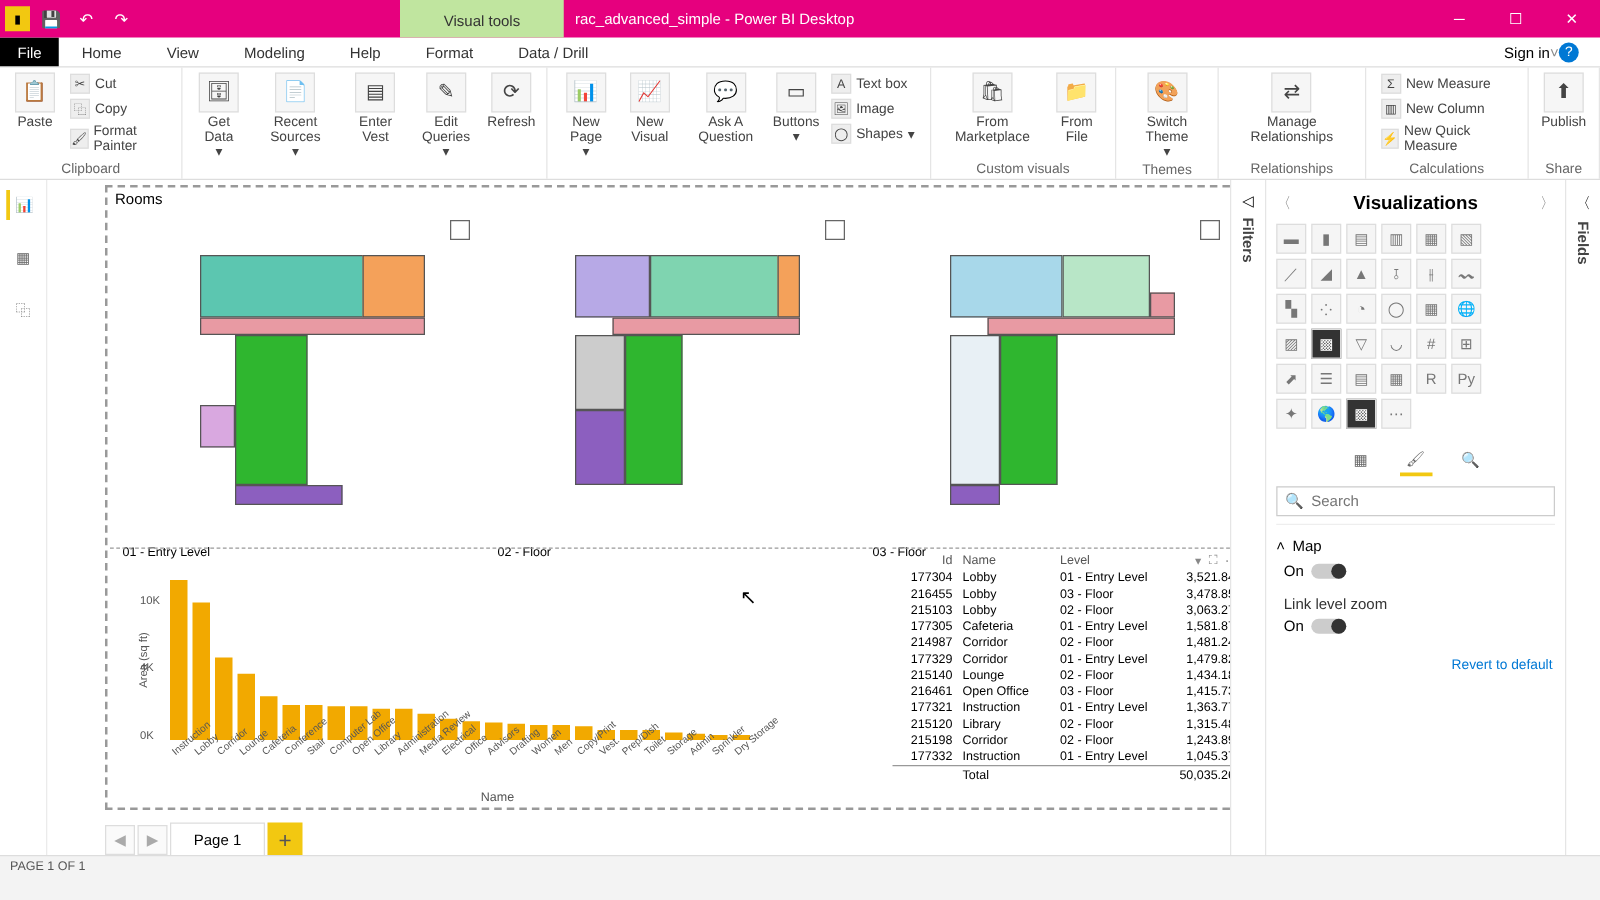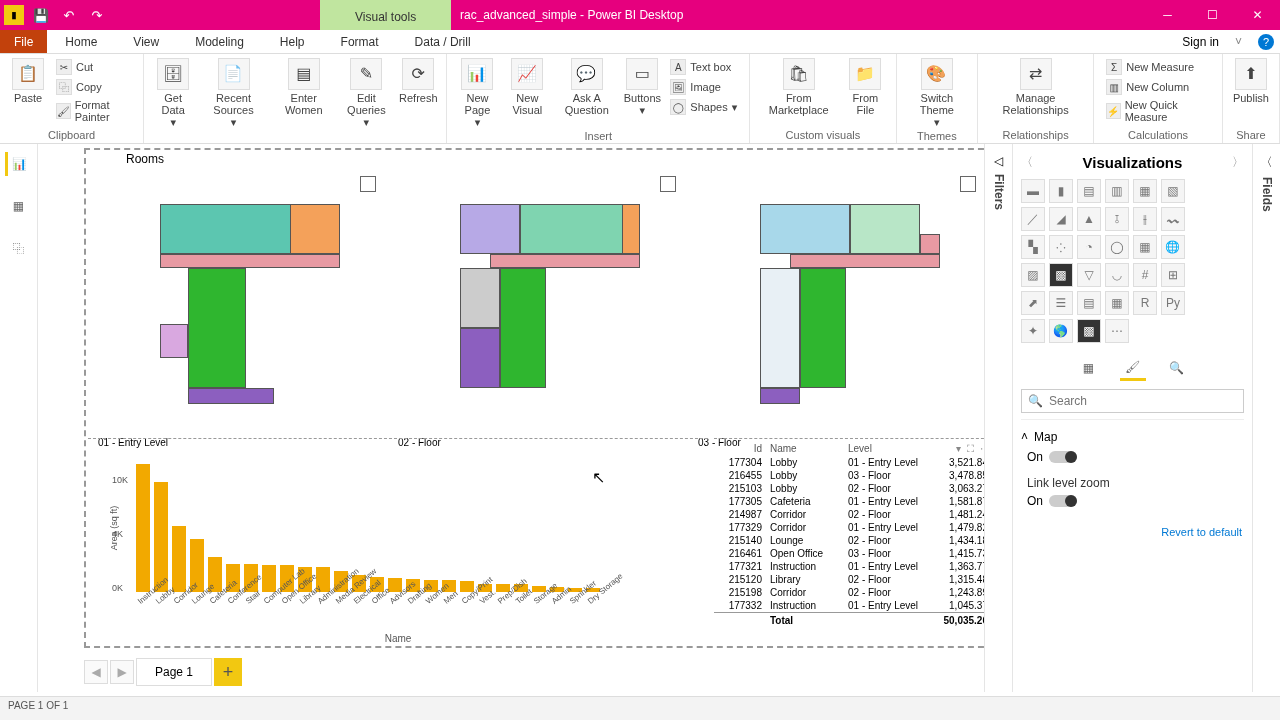--- a/index.html
+++ b/index.html
@@ -10,23 +10,23 @@
 .titlebar .qat { display: flex; align-items: center; gap: 6px; padding-left: 4px; }
 .titlebar .qat-icon { width: 22px; height: 22px; display: flex; align-items: center; justify-content: center; font-size: 13px; }
 .titlebar .pbi-logo { background: #f2c811; color: #000; font-size: 9px; font-weight: bold; width: 20px; height: 20px; display:flex;align-items:center;justify-content:center;}
 .titlebar .vtools { position: absolute; left: 320px; height: 30px; padding: 4px 35px 0; background: #c0e59f; color: #333; font-size: 12px; display:flex;align-items:center;}
 .titlebar .doc-title { position: absolute; left: 460px; }
 .titlebar .winbtns { margin-left: auto; display: flex; }
 .titlebar .winbtns div { width: 45px; height: 30px; display: flex; align-items: center; justify-content: center; }
 
 
 .ribbon-tabs { height: 24px; display: flex; align-items: center; border-bottom: 1px solid #ddd; font-size: 12px; }
-.ribbon-tabs .file { background: #c2410c; color: #fff; padding: 4px 14px; height: 100%; display:flex;align-items:center;}
+.ribbon-tabs .file { background: #000000; color: #fff; padding: 4px 14px; height: 100%; display:flex;align-items:center;}
 .ribbon-tabs .tab { padding: 0 18px; height: 100%; display:flex;align-items:center; color: #333; }
-.ribbon-tabs .right { margin-left: auto; display:flex;align-items:center; gap:16px; padding-right:6px;}
+.ribbon-tabs .right { margin-left: auto; display:flex;align-items:center; gap:0; padding-right:17px;}
 .help-badge { width:16px;height:16px;border-radius:50%;background:#0078d4;color:#fff;font-size:11px;display:flex;align-items:center;justify-content:center;}
 
 
 .ribbon { height: 90px; border-bottom: 1px solid #ddd; display: flex; font-size: 11px; color: #444; }
 .rgroup { border-right: 1px solid #e5e5e5; padding: 2px 6px 0; display: flex; flex-direction: column; }
 .rgroup .buttons { display: flex; flex: 1; align-items: flex-start; }
 .rgroup .label { text-align: center; font-size: 11px; color: #666; padding-bottom: 2px;}
 .rbtn-lg { display: flex; flex-direction: column; align-items: center; justify-content: flex-start; padding: 2px 4px; min-width: 44px; text-align:center; line-height: 1.1; }
 .rbtn-lg .ic { width: 32px; height: 32px; background: #f6f6f6; border:1px solid #ddd; margin-bottom: 2px; display:flex;align-items:center;justify-content:center;font-size:16px;}
 .rbtn-sm-col { display: flex; flex-direction: column; gap: 2px; padding:2px 4px;}
@@ -34,21 +34,21 @@
 .rbtn-sm .ic { width: 16px; height: 16px; background:#eee;border:1px solid #ddd;display:flex;align-items:center;justify-content:center;font-size:10px;}
 
 
 .main { position: absolute; top: 144px; left: 0; right: 0; bottom: 28px; display: flex; }
 .left-rail { width: 38px; border-right: 1px solid #e5e5e5; display:flex;flex-direction:column;align-items:center;padding-top:8px;gap:18px;}
 .left-rail div { width: 24px; height: 24px; display:flex;align-items:center;justify-content:center;color:#666;}
 .left-rail .active { border-left: 3px solid #f2c811; margin-left:-3px; padding-left:3px;}
 
 .canvas-wrap { flex: 1; position: relative; background:#fff; overflow:hidden;}
 .canvas { position: absolute; left: 46px; top: 4px; width: 910px; height: 500px; border: 2px dashed #999; }
-.rooms-title { position:absolute; left:6px; top:2px; font-size:12px;margin-left:34px;}
+.rooms-title { position:absolute; left:6px; top:2px; font-size:12px;}
 .focus-ic { position:absolute; top:26px; width:16px;height:16px;border:1px solid #666;}
 .floorplan { position:absolute; top:54px; width:290px; height:230px;}
 .floorplan .lbl { position:absolute; bottom:-14px; left:8px; font-size:10px;}
 .fp-shape { position:absolute; border:1px solid #555;}
 
 .area-chart { position:absolute; left:2px; top:288px; width:620px; height:208px; border-top:1px dashed #999;}
 .area-title { font-size:11px; padding:2px 0 0 4px;}
 .bar-area { position:absolute; left:42px; top:14px; right:4px; bottom:54px;}
 .bar { position:absolute; bottom:0; width:14px; background:#f2a900;}
 .ylabel { position:absolute; left:4px; top:50%; transform:rotate(-90deg) translateX(20px); font-size:9px; color:#555;}
@@ -57,21 +57,21 @@
 .xtick { position:absolute; bottom:38px; font-size:8px; color:#555; transform:rotate(-40deg); transform-origin:left top; white-space:nowrap;}
 
 .data-table { position:absolute; left:628px; top:288px; width:280px; height:208px; border-top:1px dashed #999; font-size:10px;}
 .data-table .head { display:flex; padding:4px 4px 2px; color:#555;}
 .data-table .head > div { }
 .data-table .row { display:flex; padding:1px 4px; }
 .data-table .c-id { width:52px; text-align:right; padding-right:8px;}
 .data-table .c-name { width:78px;}
 .data-table .c-level { width:80px;}
 .data-table .c-val { width:60px; text-align:right;}
-.data-table .total-row { border-top:1px solid #999; font-weight:bold; display:flex; padding:2px 4px;}
+.data-table .total-row { border-top:1px solid #999; font-weight:normal; display:flex; padding:2px 4px;}
 .table-icons { position:absolute; right:4px; top:4px; display:flex; gap:6px; color:#888;}
 
 
 .page-tabs { position:absolute; left:46px; bottom:4px; height:32px; display:flex;align-items:center;gap:2px;}
 .page-nav { width:24px;height:24px;border:1px solid #ddd;display:flex;align-items:center;justify-content:center;background:#fafafa;color:#aaa;}
 .page-tab { padding:6px 18px; background:#fff; border:1px solid #ddd; font-size:12px;}
 .page-add { width:28px;height:28px;background:#f2c811;display:flex;align-items:center;justify-content:center;font-size:18px;color:#555;}
 
 
 .right-panels { width:240px; border-left:1px solid #e5e5e5; display:flex;}
@@ -92,21 +92,21 @@
 .prop-section { border-top:1px solid #eee; padding:6px 0;}
 .prop-section .phead { display:flex;align-items:center;gap:6px;font-size:12px;padding:4px 0;}
 .prop-item { padding:4px 6px 2px; font-size:12px; color:#333;}
 .toggle { display:flex;align-items:center;gap:6px;padding:2px 6px 8px;}
 .toggle .track { width:28px;height:12px;border-radius:6px;background:#ccc;position:relative;}
 .toggle .knob { width:12px;height:12px;border-radius:50%;background:#333;position:absolute;top:0;}
 .toggle.on .knob { right:0;} .toggle.off .knob { left:0;}
 .revert { text-align:right; color:#0078d4; font-size:11px; padding:4px 2px;}
 
 
-.statusbar { position:absolute; bottom:0; left:0; right:0; height:24px; background:#f3f3f3; border-top:1px solid #ddd; font-size:10px; color:#555; padding:3px 8px;}
+.statusbar { position:absolute; bottom:0; left:0; right:0; height:36px; background:#f3f3f3; border-top:1px solid #ddd; font-size:10px; color:#555; padding:3px 8px;}
 
 .cursor { position:absolute; left:554px; top:324px; font-size:16px; pointer-events:none; z-index:50;}
 </style>
 </head>
 <body>
 
 <div class="titlebar">
   <div class="qat">
     <div class="qat-icon pbi-logo">▮</div>
     <div class="qat-icon">💾</div>
@@ -160,21 +160,21 @@
       </div>
     </div>
     <div class="label">Clipboard</div>
   </div>
   <div class="rgroup">
     <div class="buttons">
       <div class="rbtn-lg"><div class="ic">🗄</div><span>Get Data</span>▾</div>
       <div class="rbtn-lg"><div class="ic">📄</div><span>Recent Sources</span>▾</div>
       <div class="rbtn-lg">
           <div class="ic">▤</div>
-          <span>Enter Women</span>
+          <span>Enter Vest</span>
         </div>
       <div class="rbtn-lg"><div class="ic">✎</div><span>Edit Queries</span>▾</div>
       <div class="rbtn-lg">
           <div class="ic">⟳</div>
           <span>Refresh</span>
         </div>
     </div>
   </div>
   <div class="rgroup">
     <div class="buttons">
@@ -193,21 +193,20 @@
             <div class="ic">A</div>
             <span>Text box</span>
           </div>
         <div class="rbtn-sm">
             <div class="ic">🖼</div>
             <span>Image</span>
           </div>
         <div class="rbtn-sm"><div class="ic">◯</div><span>Shapes</span>▾</div>
       </div>
     </div>
-    <div class="label">Insert</div>
   </div>
   <div class="rgroup">
     <div class="buttons">
       <div class="rbtn-lg">
           <div class="ic">🛍</div>
           <span>From Marketplace</span>
         </div>
       <div class="rbtn-lg">
           <div class="ic">📁</div>
           <span>From File</span>

